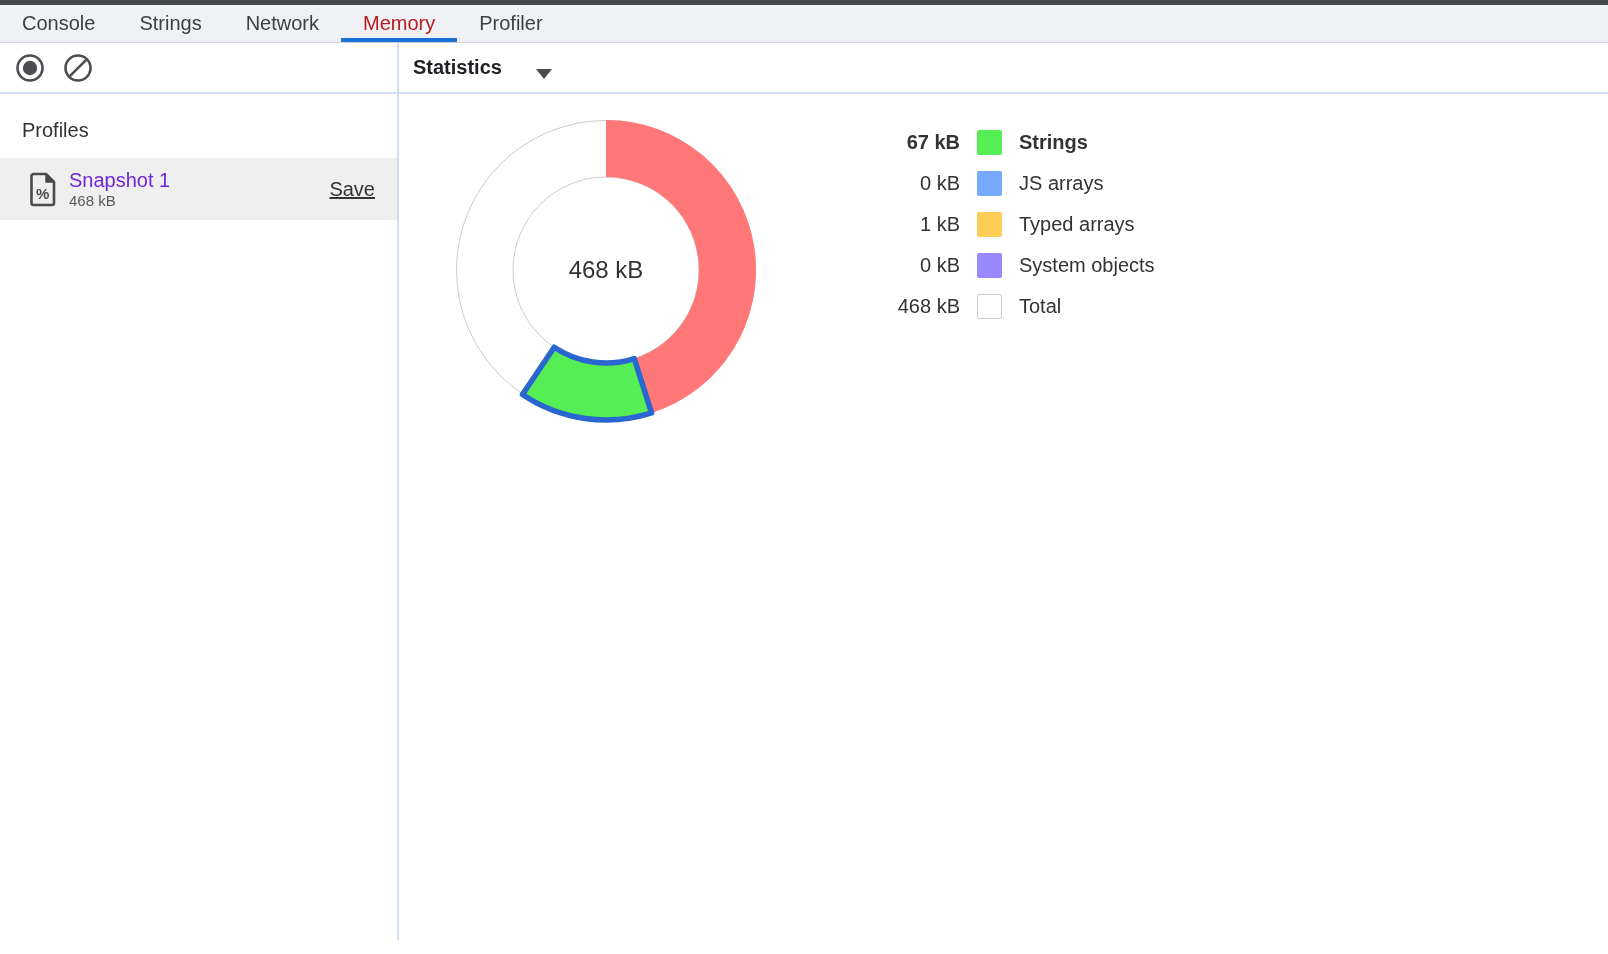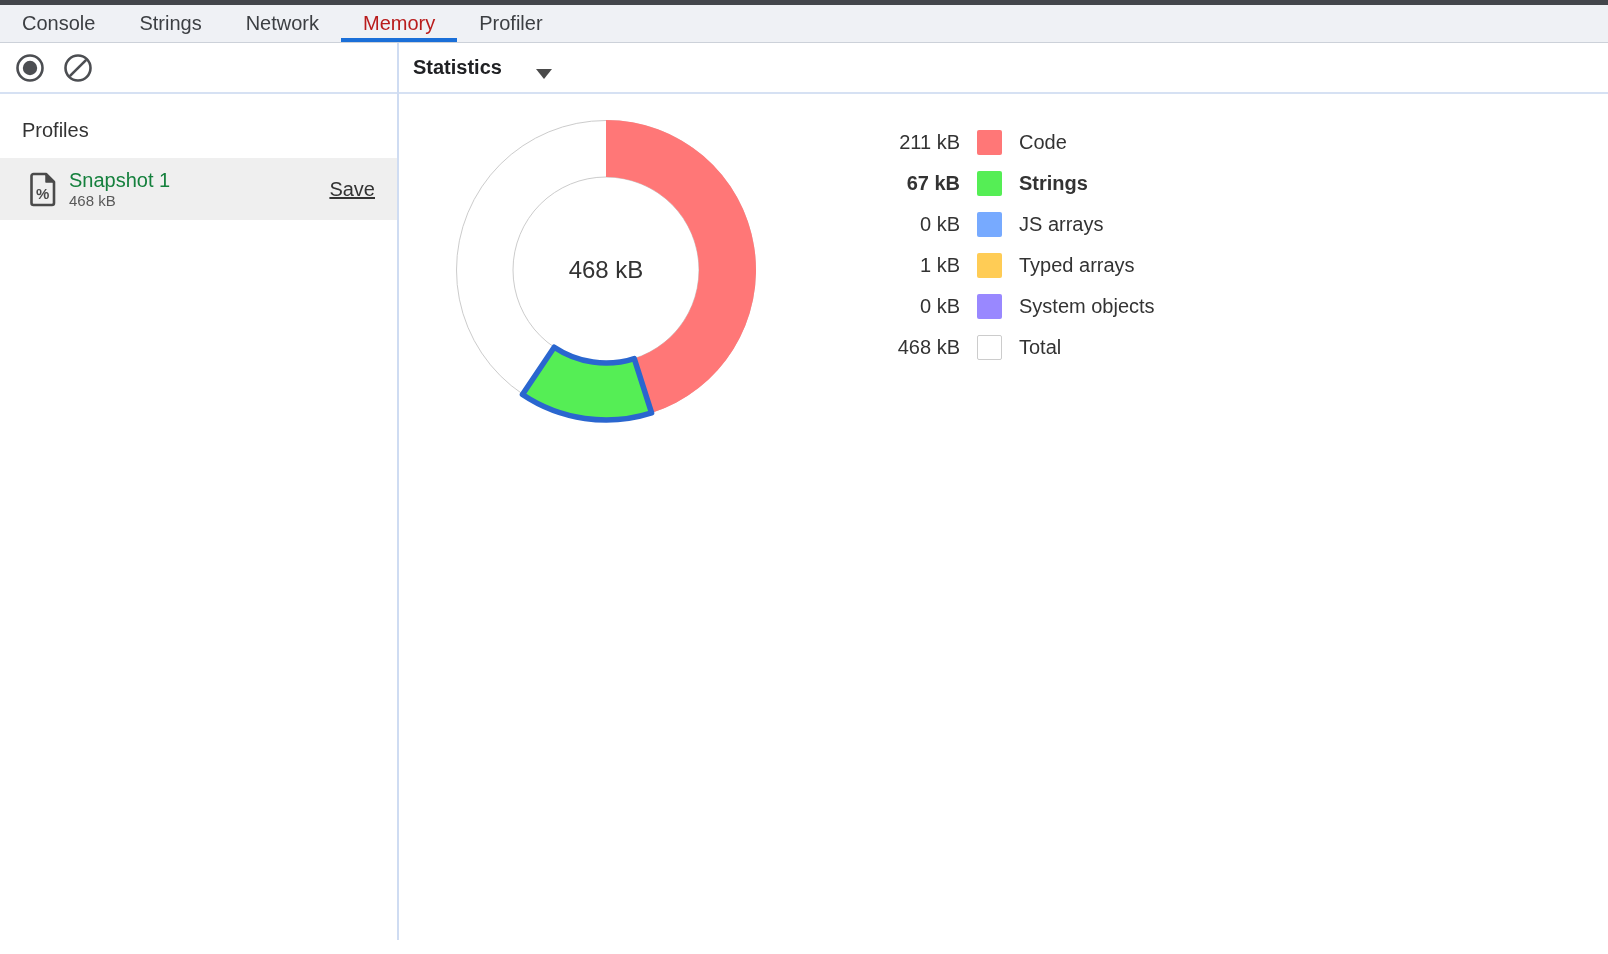--- a/index.html
+++ b/index.html
@@ -41,21 +41,21 @@
   }
 
   
   .profiles-label { margin: 22px 0 0 22px; font-size: 20px; line-height: 28px; color: #333; }
   .section-header { margin: 30px 0 0 20px; font-size: 19px; line-height: 22px; color: #565656; letter-spacing: 0.4px; }
   .snapshot-row {
     margin-top: 14px; height: 62px; background: #efefef;
     display: flex; align-items: center; padding: 0 22px 0 30px;
   }
   .snapshot-text { margin-left: 12px; }
-  .snapshot-name { font-size: 20px; line-height: 23px; color: #15803d; }
+  .snapshot-name { font-size: 20px; line-height: 23px; color: #6d28d9; }
   .snapshot-size { font-size: 15px; line-height: 17px; color: #595959; }
   .save-link { margin-left: auto; font-size: 20px; color: #333; text-decoration: underline; cursor: pointer; }
 
   
   .stats-area { position: relative; flex: 1; }
   .donut-wrap { position: absolute; left: 47px; top: 16px; width: 320px; height: 320px; }
   .donut-center-label {
     position: absolute; inset: 0; display: flex; align-items: center; justify-content: center;
     font-size: 24px; color: #333; pointer-events: none;
   }
@@ -126,25 +126,20 @@
         <svg id="donut-svg" width="320" height="320" viewBox="0 0 320 320">
             <circle cx="160" cy="160" r="149.5" fill="none" stroke="#cccccc" stroke-width="1"></circle>
             <circle cx="160" cy="160" r="93" fill="none" stroke="#cccccc" stroke-width="1"></circle>
             <path d="M 160 10 A 150 150 0 0 1 205.58577363613702 302.9053436439481 L 188.26317965440495 248.6013130592478 A 93 93 0 0 0 160 67 Z" fill="#f77"></path>
             <path d="M 76.45527650103408 284.5804124872017 A 150 150 0 0 1 74.79028799032655 283.4475798840484 L 107.16997855400245 236.53749952811 A 93 93 0 0 0 108.20227143064113 237.23985574206506 Z" fill="#fc5"></path>
             <path d="M 205.58577363613702 302.9053436439481 A 150 150 0 0 1 76.45527650103408 284.5804124872017 L 108.20227143064113 237.23985574206506 A 93 93 0 0 0 188.26317965440495 248.6013130592478 Z" fill="#5e5" stroke="#2a66cf" stroke-width="5.5" stroke-linejoin="round"></path>
           </svg>
         <div class="donut-center-label">468 kB</div>
       </div>
       <div class="legend" id="legend">
-          <div class="legend-row">
-            <div class="legend-value">211 kB</div>
-            <div class="legend-swatch" style="background: rgb(255, 119, 119);"></div>
-            <div class="legend-label">Code</div>
-          </div>
           <div class="legend-row selected">
             <div class="legend-value">67 kB</div>
             <div class="legend-swatch" style="background: rgb(85, 238, 85);"></div>
             <div class="legend-label">Strings</div>
           </div>
           <div class="legend-row">
             <div class="legend-value">0 kB</div>
             <div class="legend-swatch" style="background: rgb(119, 170, 255);"></div>
             <div class="legend-label">JS arrays</div>
           </div>

